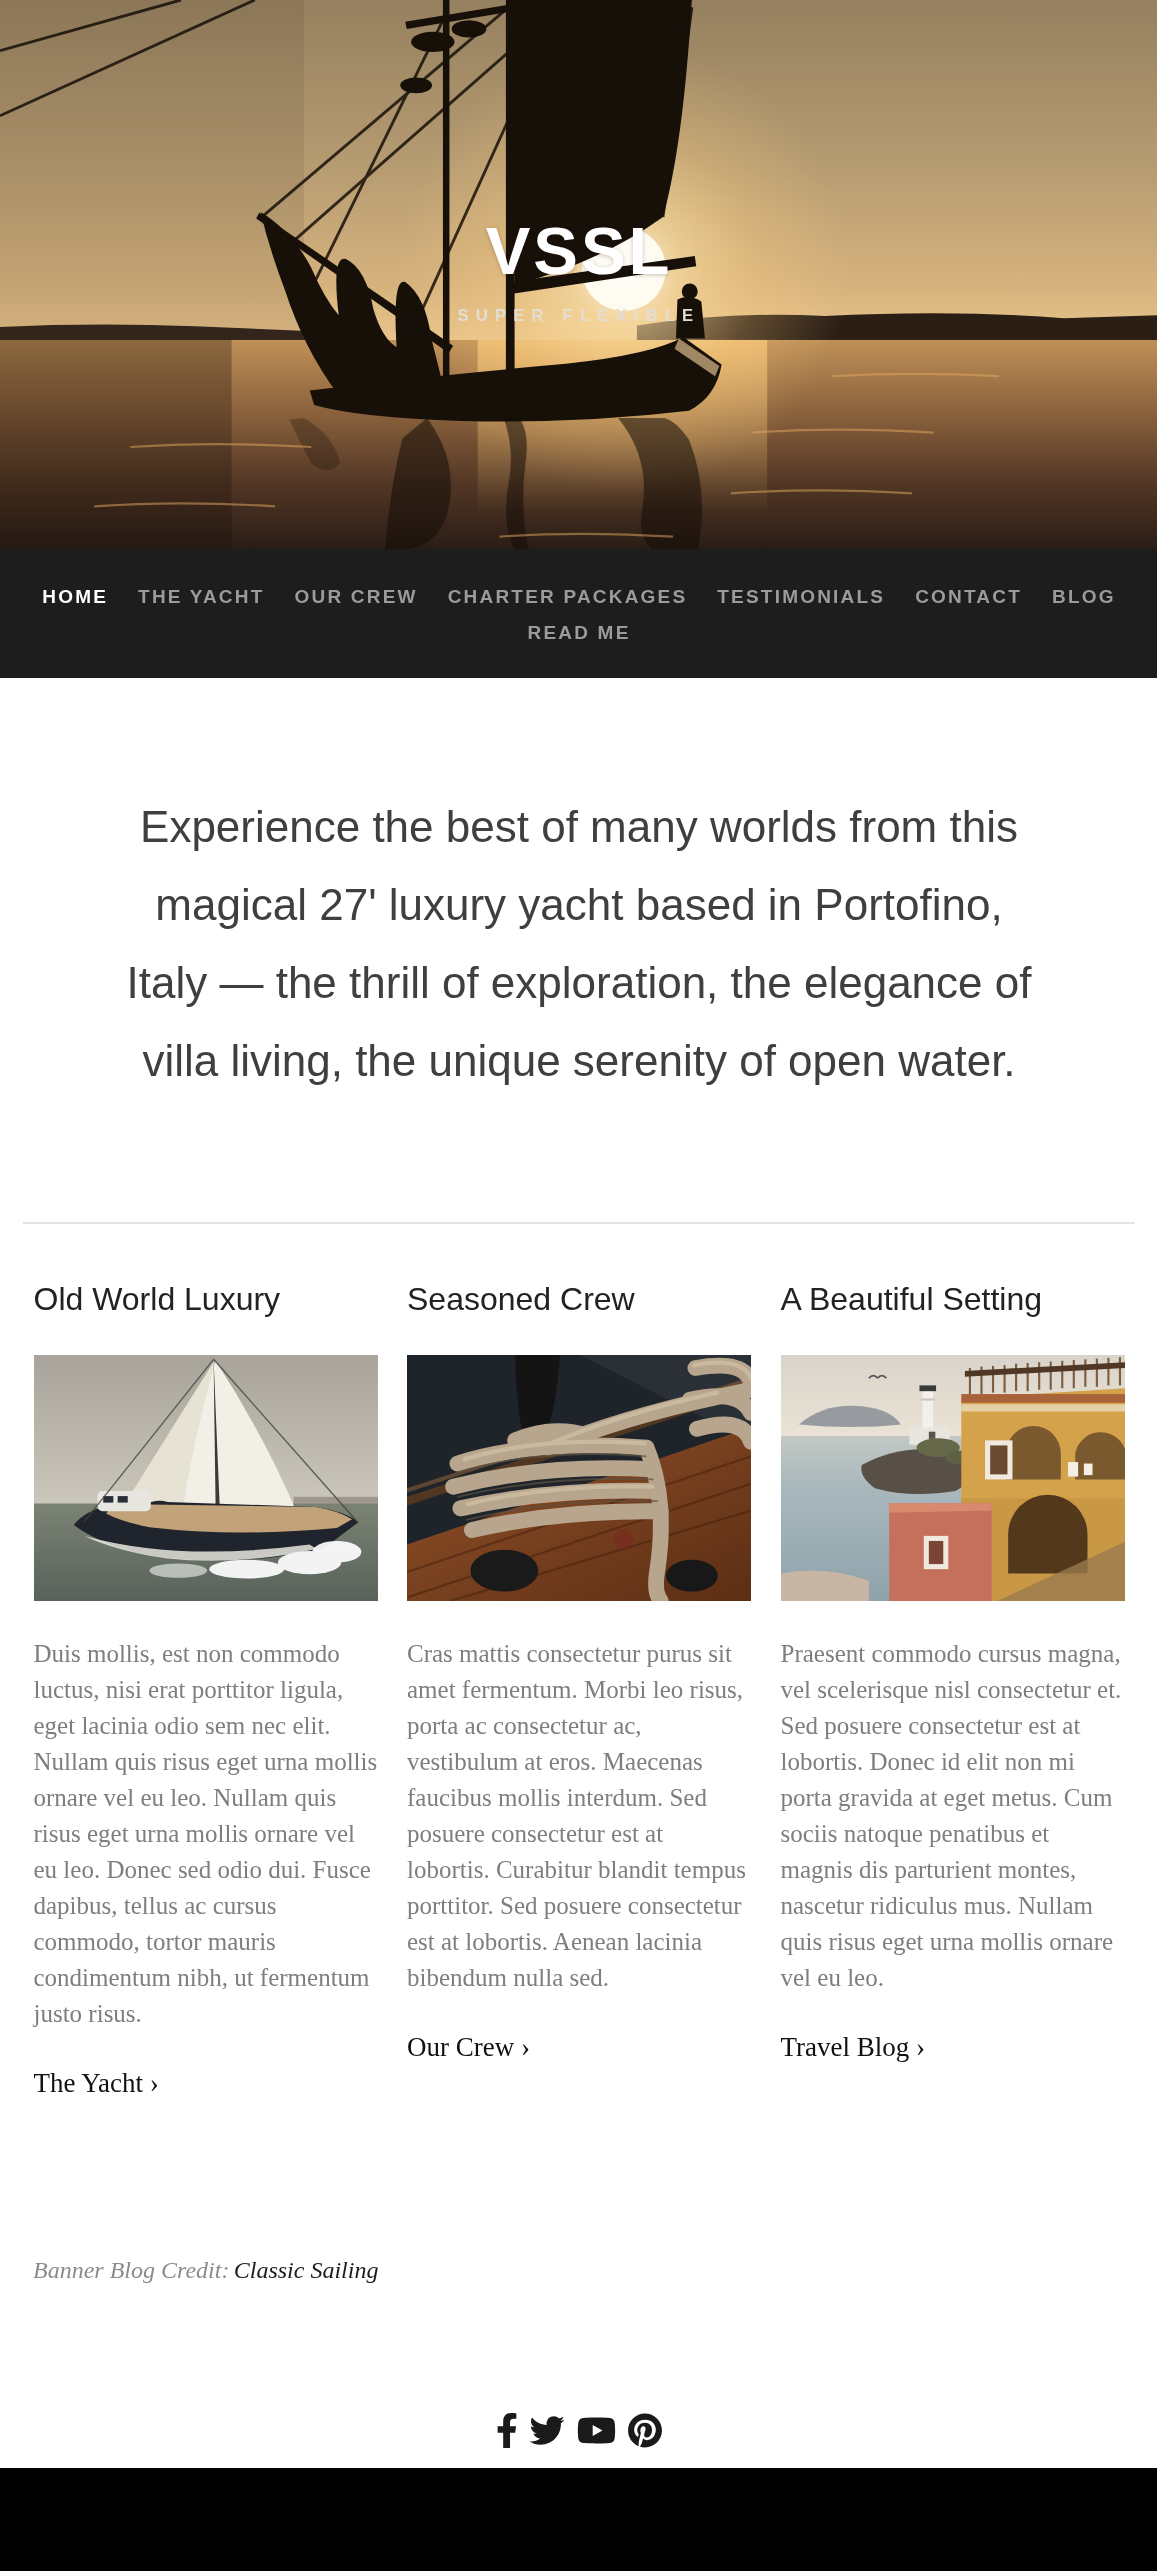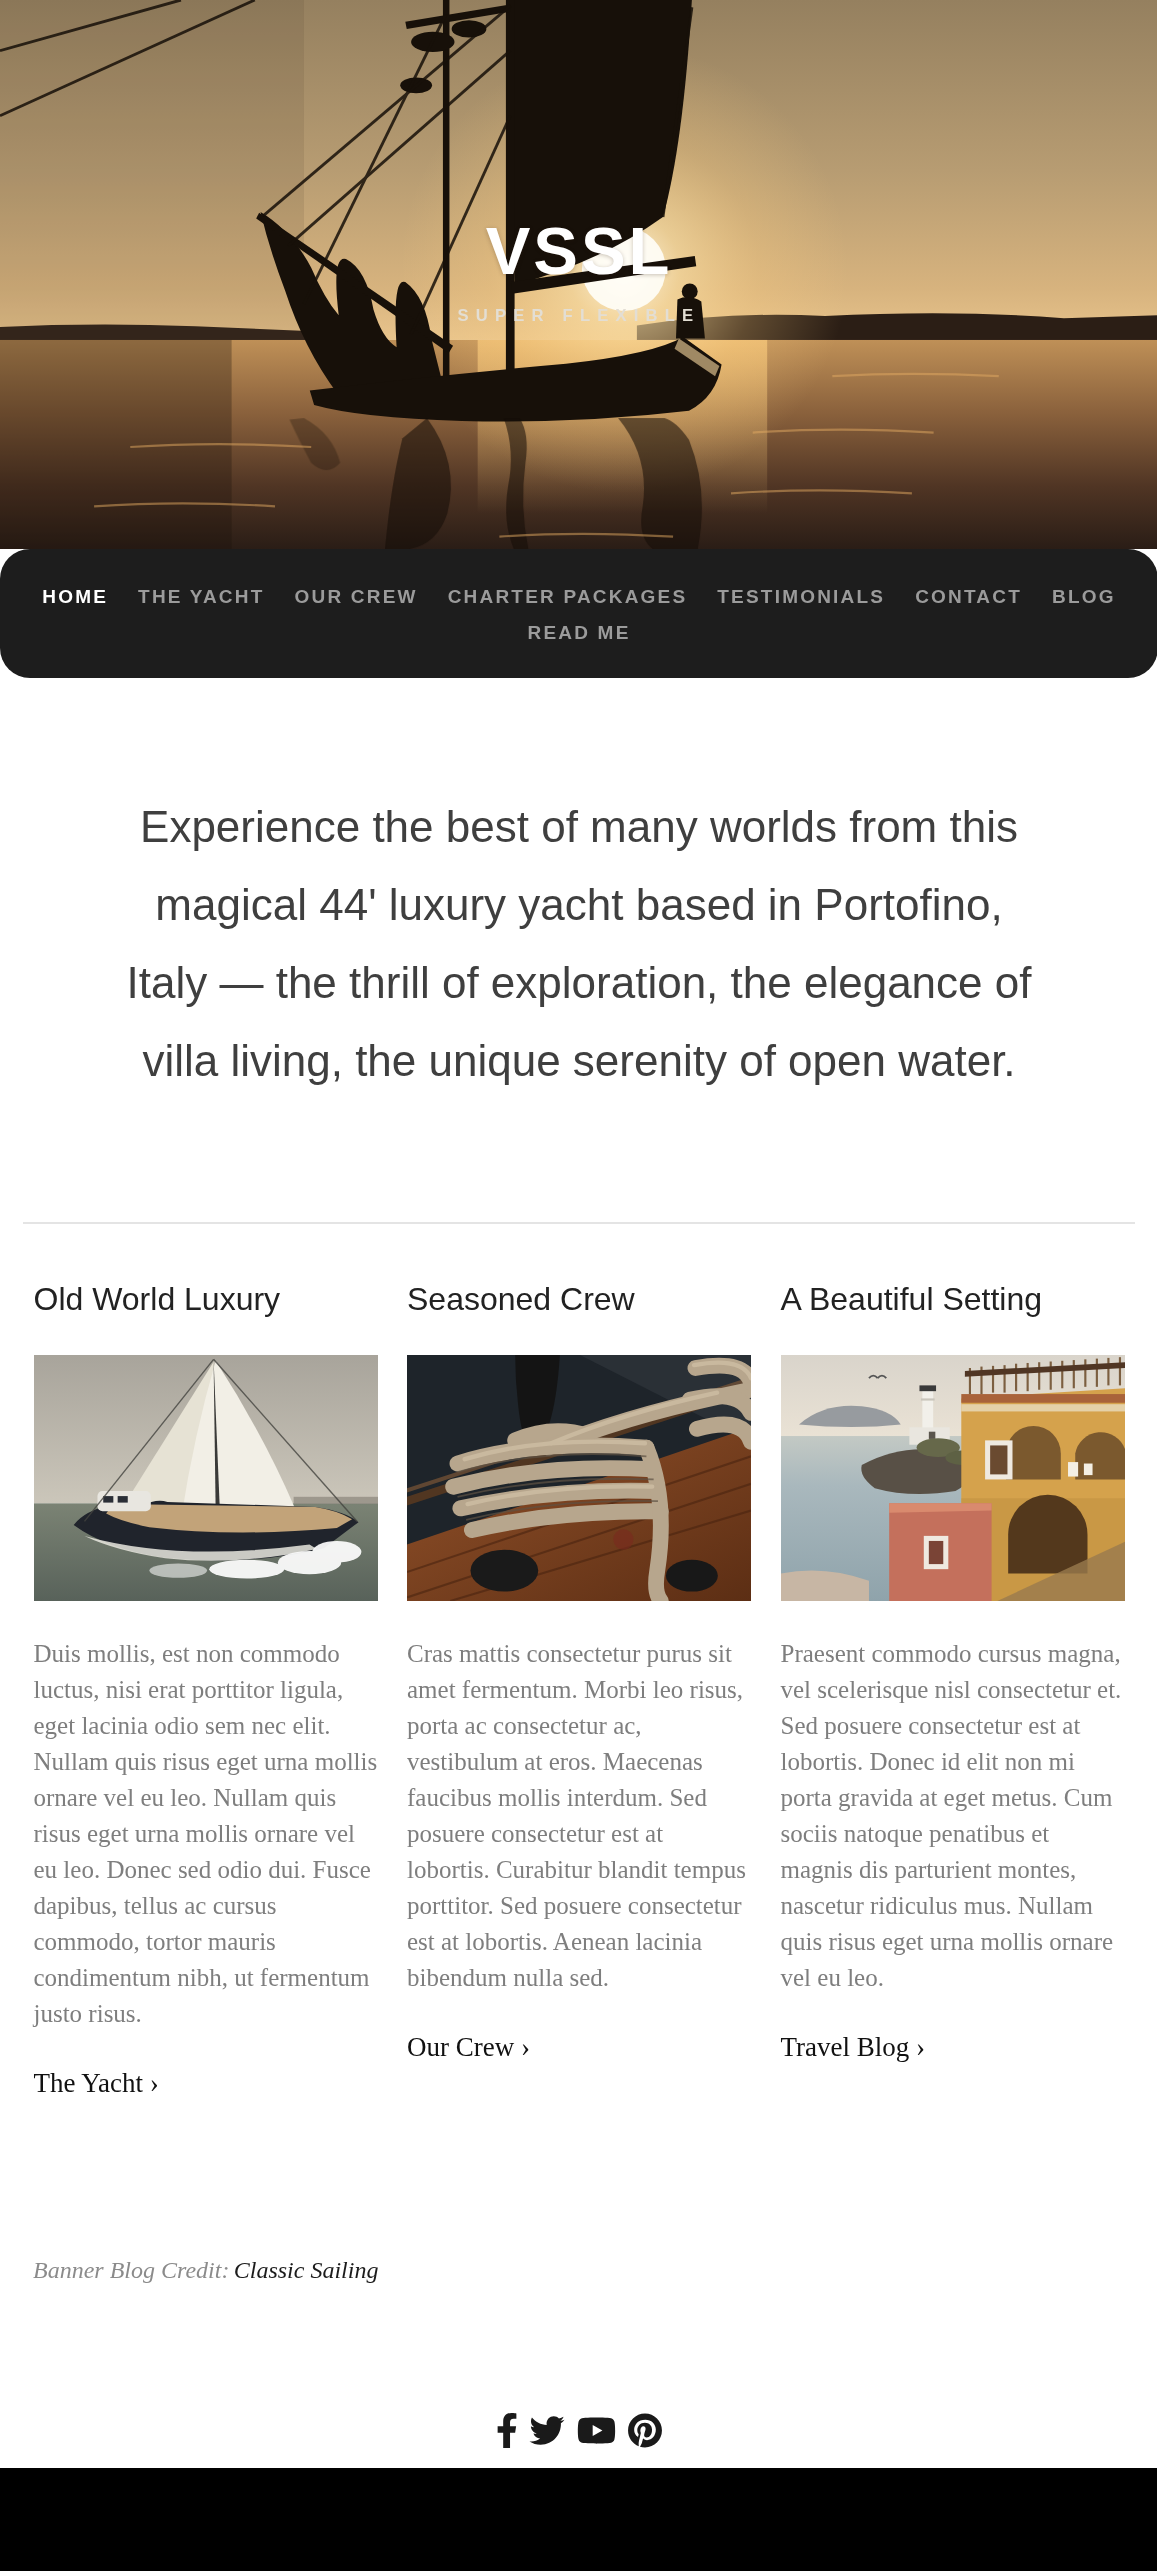--- a/index.html
+++ b/index.html
@@ -13,21 +13,21 @@
   .page{width:1158px;overflow:hidden;}
 
   
   .hero{position:relative;height:549px;overflow:hidden;text-align:right;}
   .hero-svg{display:block;width:1158px;height:549px;}
   .hero-inner{position:absolute;inset:0;display:flex;flex-direction:column;align-items:center;padding-top:214px;box-sizing:border-box;}
   .logo{margin:0;font-size:67px;line-height:73px;font-weight:800;letter-spacing:2.9px;color:#ffffff;text-shadow:0 0.7px 4.3px rgba(40,20,0,.25);}
   .tagline{margin:19px 0 0;font-size:16.6px;font-weight:600;letter-spacing:7.2px;color:#e3ded4;}
 
   
-  .nav{background:var(--nav_bg);height:129px;box-sizing:border-box;padding-top:36px;border-radius:30px;}
+  .nav{background:var(--nav_bg);height:129px;box-sizing:border-box;padding-top:36px;}
   .nav-row{display:flex;justify-content:center;}
   .nav-row2{margin-top:11.6px;}
   .nav-link{margin:0 15px;font-size:19px;line-height:24.6px;font-weight:700;letter-spacing:2.2px;color:var(--nav_link);text-decoration:none;text-transform:uppercase;}
   .nav-link.active{color:var(--nav_active);}
 
   
   .intro{max-width:919px;height:391px;margin:110px auto 0;}
   .intro p{margin:0;text-align:center;font-size:44px;line-height:78px;font-weight:300;color:var(--intro_text);}
 
   .divider{margin:43px 23px 0;border:none;border-top:2.9px solid var(--divider);}
@@ -147,21 +147,21 @@
       <a href="#" class="nav-link">TESTIMONIALS</a>
       <a href="#" class="nav-link">CONTACT</a>
       <a href="#" class="nav-link">BLOG</a>
     </div>
     <div class="nav-row nav-row2">
       <a href="#" class="nav-link">READ ME</a>
     </div>
   </nav>
 
   <section class="intro">
-    <p>Experience the best of many worlds from this magical 44' luxury yacht based in Portofino, Italy — the thrill of exploration, the elegance of villa living, the unique serenity of open water.</p>
+    <p>Experience the best of many worlds from this magical 27' luxury yacht based in Portofino, Italy — the thrill of exploration, the elegance of villa living, the unique serenity of open water.</p>
   </section>
 
   <hr class="divider">
 
   <section class="columns">
 
     <article class="column">
       <h2>Old World Luxury</h2>
       <figure class="photo">
         <svg viewBox="0 0 477 340" preserveAspectRatio="none">

